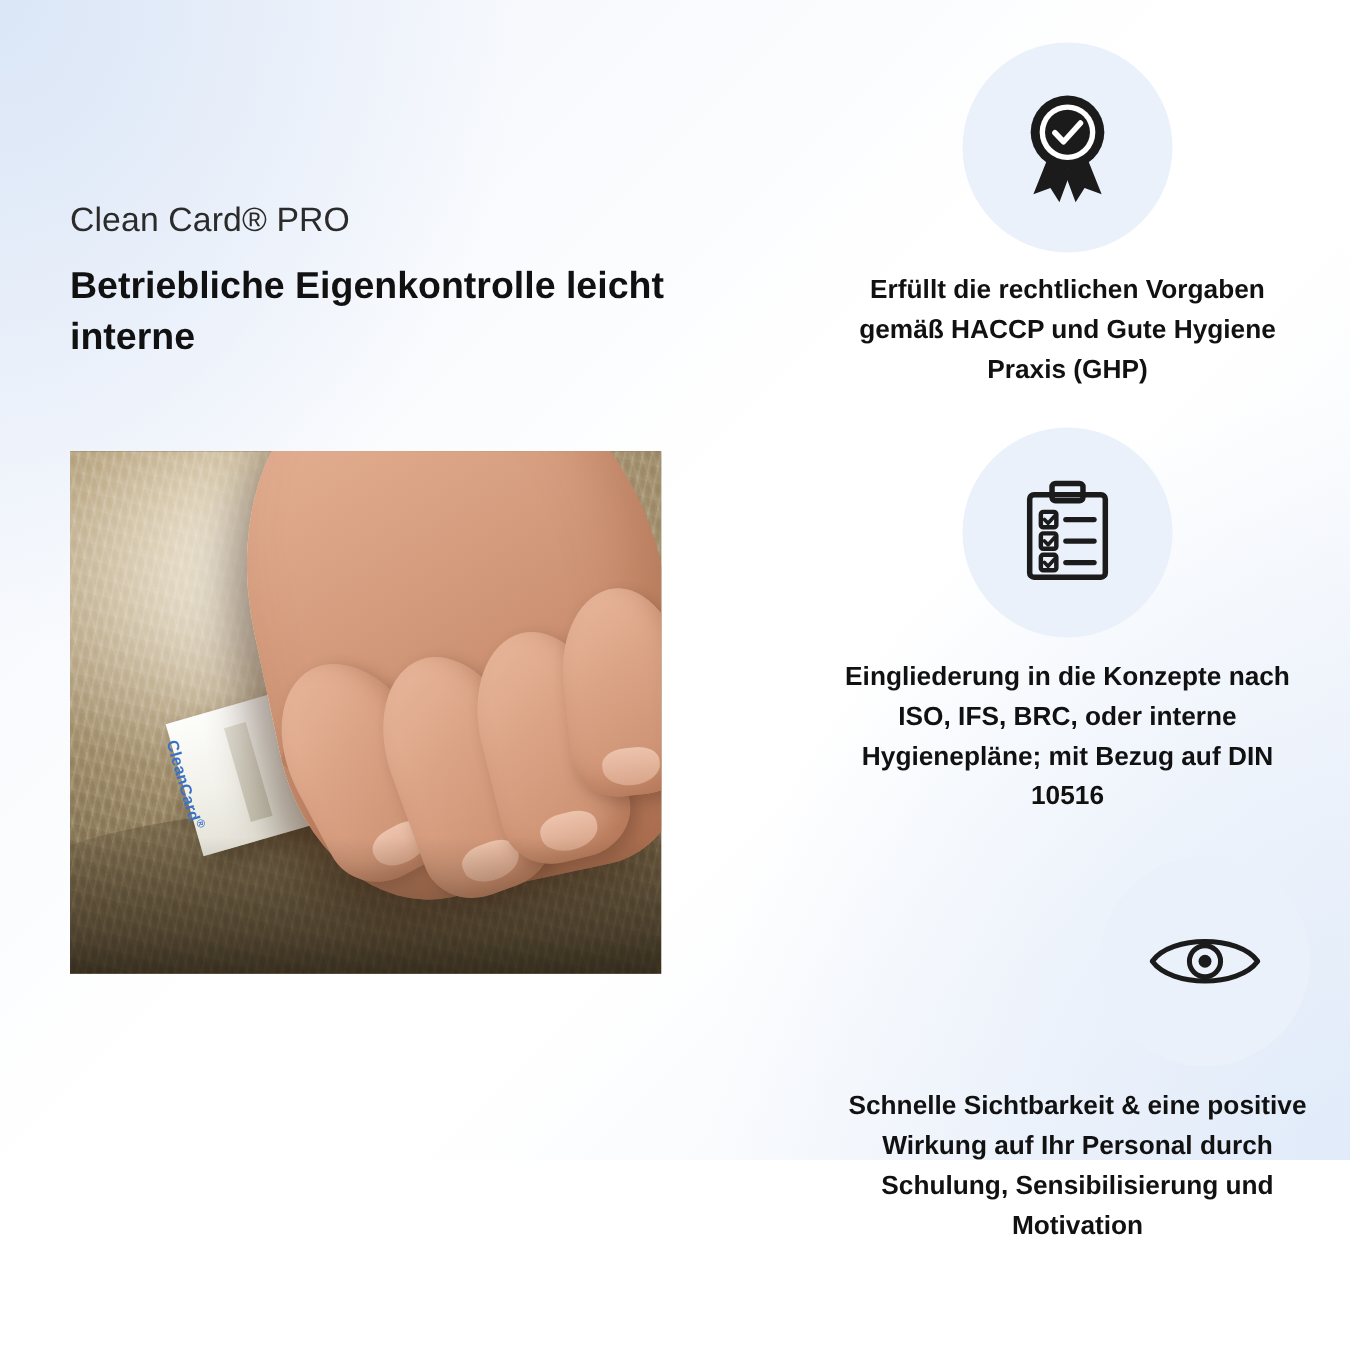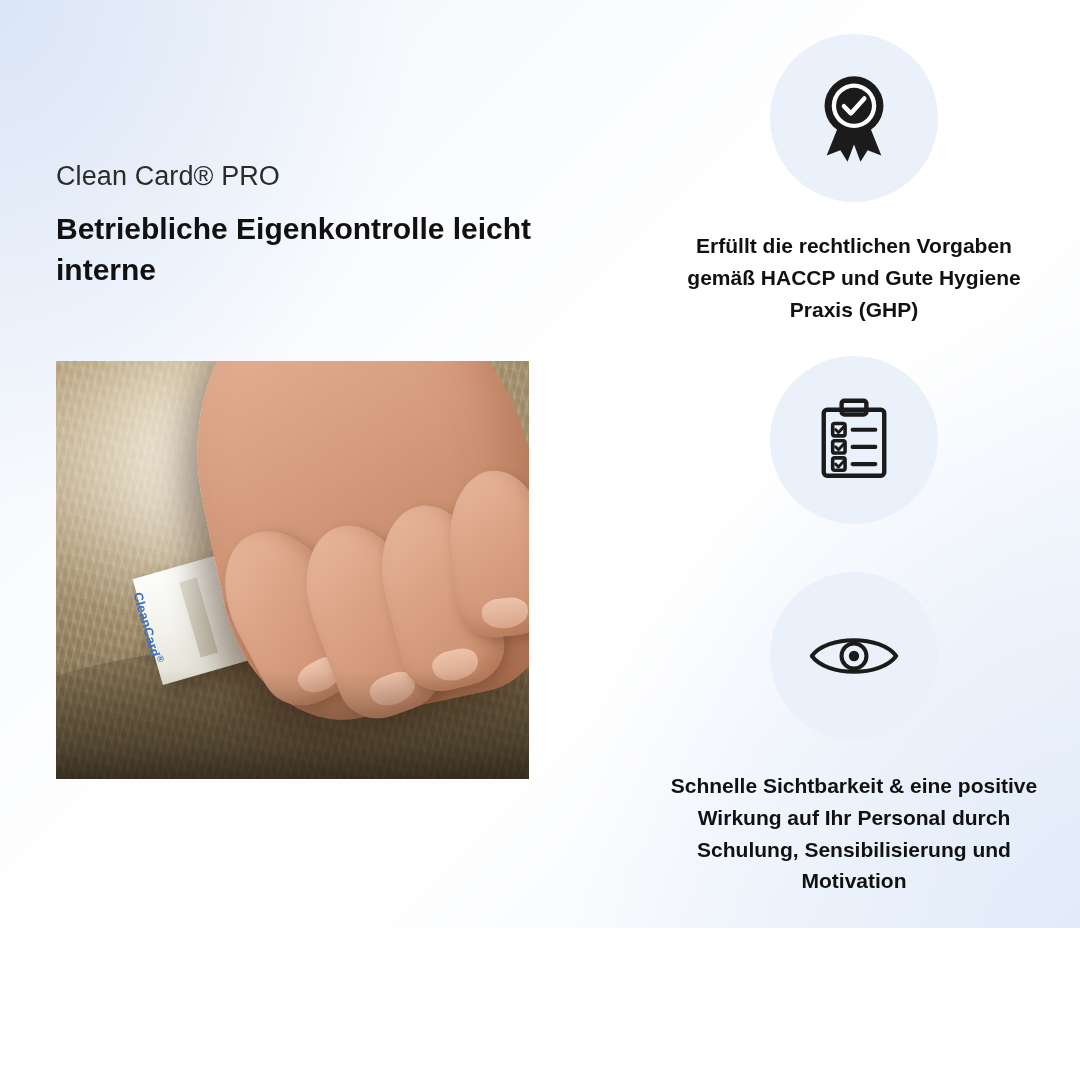--- a/index.html
+++ b/index.html
@@ -208,21 +208,20 @@
     flex-direction: column;
     align-items: center;
   }
 
   .feature {
     width: 100%;
     display: flex;
     flex-direction: column;
     align-items: center;
     margin-bottom: 22px;
-    gap: 14px;
   }
   .feature:last-child { margin-bottom: 0; }
 
   .icon-circle {
     width: 168px;
     height: 168px;
     border-radius: 50%;
     background: #eaf1fb;
     display: flex;
     align-items: center;
@@ -237,21 +236,21 @@
     line-height: 1.52;
     font-weight: 700;
     color: #111111;
     text-align: center;
     width: 372px;
     margin: 0;
   }
 
   .f-haccp .icon-circle { margin-bottom: 14px; }
   .f-iso { margin-top: 8px; }
-  .f-visibility { margin-top: 10px; }
+  .f-visibility { margin-top: 10px; align-items: flex-end; }
 </style>
 </head>
 <body>
 
 <div class="page">
 
   <div class="left-col">
     <p class="eyebrow">Clean Card® PRO</p>
     <h1 class="headline">Betriebliche Eigenkontrolle leicht interne</h1>
   </div>
@@ -317,20 +316,21 @@
           <path d="M18.6 24.4 l2.1 2.2 l4.2 -4.6" fill="none" stroke="#1b1b1b" stroke-width="2.1" stroke-linecap="round" stroke-linejoin="round"></path>
           <rect x="16.5" y="32.5" width="9" height="9" rx="1.4" fill="none" stroke="#1b1b1b" stroke-width="2.6"></rect>
           <path d="M18.6 36.9 l2.1 2.2 l4.2 -4.6" fill="none" stroke="#1b1b1b" stroke-width="2.1" stroke-linecap="round" stroke-linejoin="round"></path>
           <rect x="16.5" y="45" width="9" height="9" rx="1.4" fill="none" stroke="#1b1b1b" stroke-width="2.6"></rect>
           <path d="M18.6 49.4 l2.1 2.2 l4.2 -4.6" fill="none" stroke="#1b1b1b" stroke-width="2.1" stroke-linecap="round" stroke-linejoin="round"></path>
           <line x1="31" y1="24.5" x2="47.5" y2="24.5" stroke="#1b1b1b" stroke-width="3" stroke-linecap="round"></line>
           <line x1="31" y1="37" x2="47.5" y2="37" stroke="#1b1b1b" stroke-width="3" stroke-linecap="round"></line>
           <line x1="31" y1="49.5" x2="47.5" y2="49.5" stroke="#1b1b1b" stroke-width="3" stroke-linecap="round"></line>
         </svg>
       </div>
+      <p class="feature-text">Eingliederung in die Konzepte nach ISO, IFS, BRC, oder interne Hygienepläne; mit Bezug auf DIN 10516</p>
     </div>
 
     <div class="feature f-visibility">
       <div class="icon-circle">
         <svg width="92" height="62" viewBox="0 0 96 56" aria-hidden="true">
           <path d="M4 28 C20 6, 76 6, 92 28 C76 50, 20 50, 4 28 Z" fill="none" stroke="#1b1b1b" stroke-width="4.2" stroke-linejoin="round"></path>
           <circle cx="48" cy="28" r="13" fill="none" stroke="#1b1b1b" stroke-width="4.2"></circle>
           <circle cx="48" cy="28" r="5.4" fill="#1b1b1b"></circle>
         </svg>
       </div>

